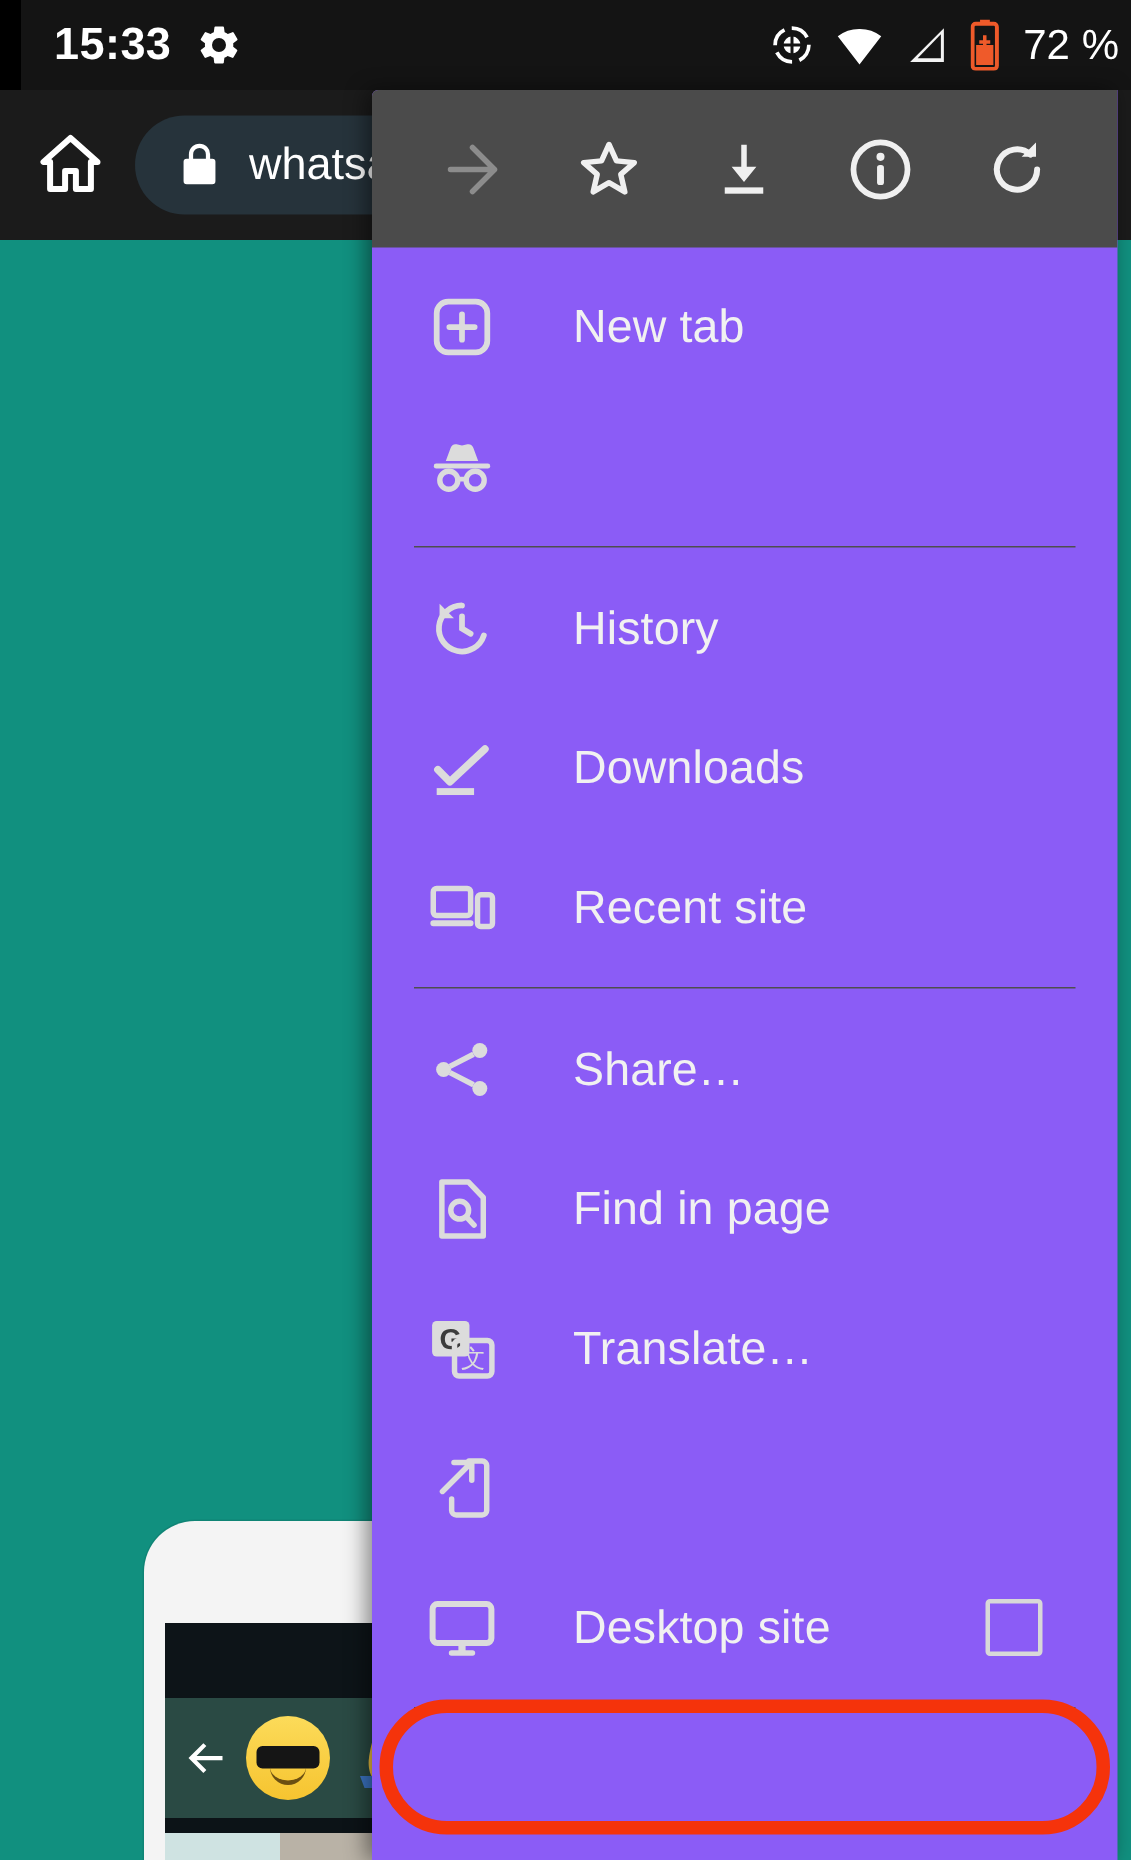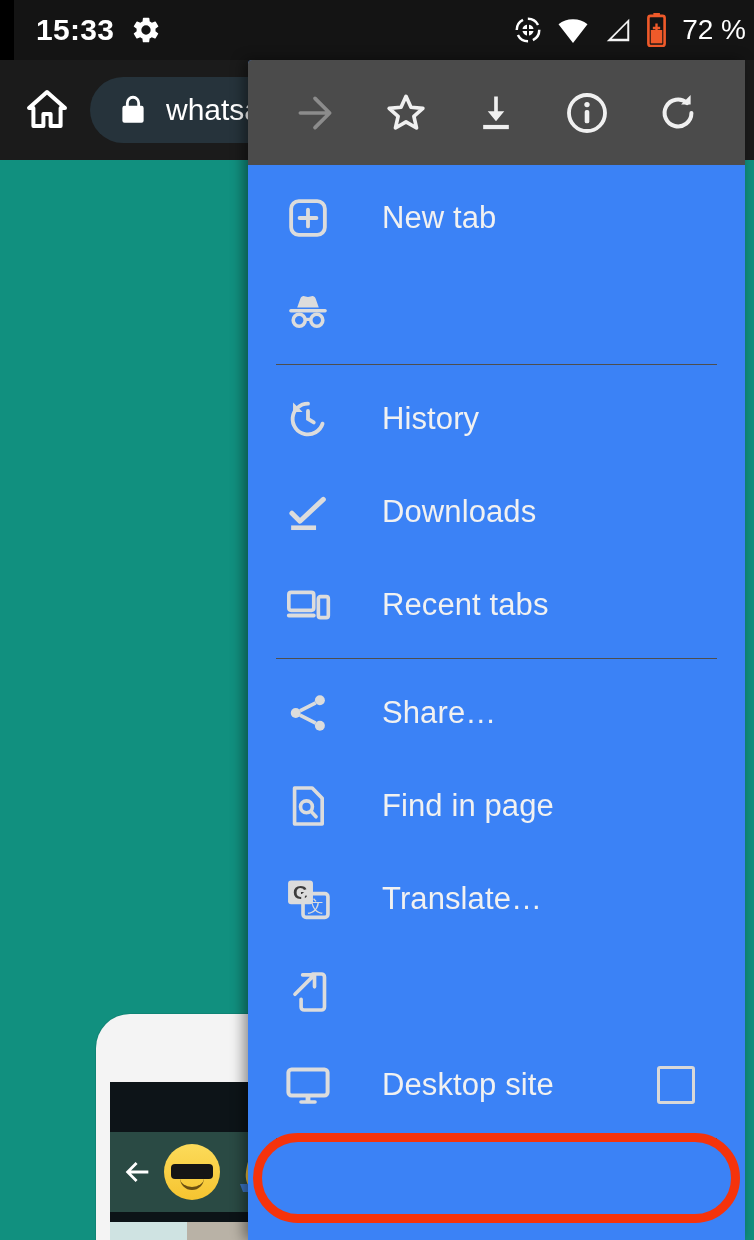--- a/index.html
+++ b/index.html
@@ -110,21 +110,21 @@
     overflow:hidden;
   }
   .url-text {
     color:#fff; font-size:30px; white-space:nowrap; overflow:hidden;
   }
 
   
   .menu {
     position:absolute; left:248px; top:60px; width:497px;
     height:1180px;
-    background:#3b82f6;
+    background:#8b5cf6;
     border-radius:4px 0 0 0;
     box-shadow:-4px 0 14px rgba(0,0,0,.45);
     overflow:hidden;
   }
   .menu-header {
     height:105px; background:#4b4b4b;
     display:flex; align-items:center; justify-content:space-around;
     padding:0 22px;
   }
   .menu-header .hicon {
@@ -343,21 +343,21 @@
 
 
       <div class="mi">
         <span class="ico">
           <svg viewBox="0 0 24 24" width="46" height="46">
             <rect x="2" y="5.4" width="13" height="9.4" rx="1.2" fill="none" stroke="#dcdcdc" stroke-width="1.9"></rect>
             <rect x="1" y="16.4" width="15" height="2.1" rx="1" fill="#dcdcdc"></rect>
             <rect x="17.4" y="7.6" width="5.2" height="11" rx="1.1" fill="none" stroke="#dcdcdc" stroke-width="1.9"></rect>
           </svg>
         </span>
-        <span class="label">Recent tabs</span>
+        <span class="label">Recent site</span>
       </div>
 
       <div class="divider"></div>
 
       <div class="mi">
         <span class="ico">
           <svg viewBox="0 0 24 24" width="46" height="46">
             <circle cx="18.2" cy="5.4" r="2.6" fill="#dcdcdc"></circle>
             <circle cx="5.6" cy="12" r="2.6" fill="#dcdcdc"></circle>
             <circle cx="18.2" cy="18.6" r="2.6" fill="#dcdcdc"></circle>

